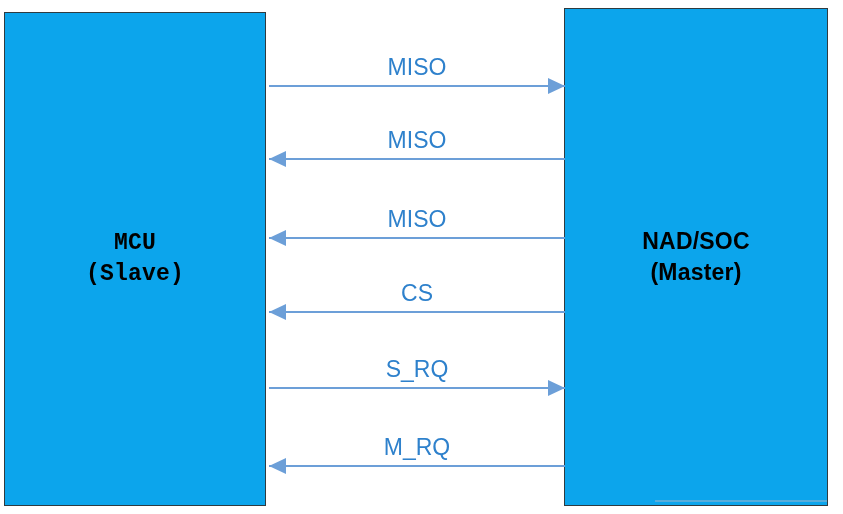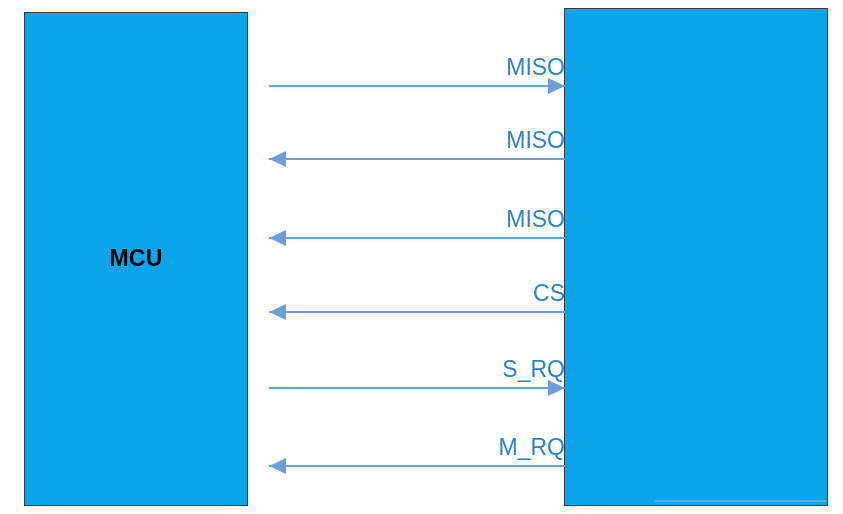--- a/index.html
+++ b/index.html
@@ -29,24 +29,25 @@
     align-items: center;
     justify-content: center;
     color: #000000;
     font-weight: bold;
     font-size: 23px;
     line-height: 1.35;
     text-align: center;
     letter-spacing: 0.2px;
   }
   #node-mcu {
-    left: 24px;
+    left: 4px;
     top: 12px;
-    width: 224px;
+    width: 262px;
     height: 494px;
+    font-family: Liberation Mono, monospace;
   }
   #node-nadsoc {
     left: 564px;
     top: 8px;
     width: 264px;
     height: 498px;
   }
   .node-line { display: block; }
 
   
@@ -62,21 +63,21 @@
     right: 0;
     top: -1px;
     height: 1.6px;
     background: #6c9fd8;
   }
   .signal-label {
     position: absolute;
     left: 0;
     right: 0;
     bottom: 5px;
-    text-align: right;
+    text-align: center;
     color: #2E81CC;
     font-size: 23px;
     font-family: "Liberation Sans", sans-serif;
     white-space: nowrap;
   }
   
   .arrow-head {
     position: absolute;
     width: 0;
     height: 0;
@@ -103,23 +104,26 @@
     background: rgba(150,180,205,0.55);
   }
 </style>
 </head>
 <body>
 
 <div id="canvas">
 
   <div id="node-mcu" class="node">
     <span class="node-line">MCU</span>
+    <span class="node-line">(Slave)</span>
   </div>
 
   <div id="node-nadsoc" class="node">
+    <span class="node-line">NAD/SOC</span>
+    <span class="node-line">(Master)</span>
   </div>
 
   <div class="signal-row" style="top:86px">
     <div class="signal-line"></div>
     <div class="arrow-head right"></div>
     <div class="signal-label">MISO</div>
   </div>
 
   <div class="signal-row" style="top:159px">
     <div class="signal-line"></div>

